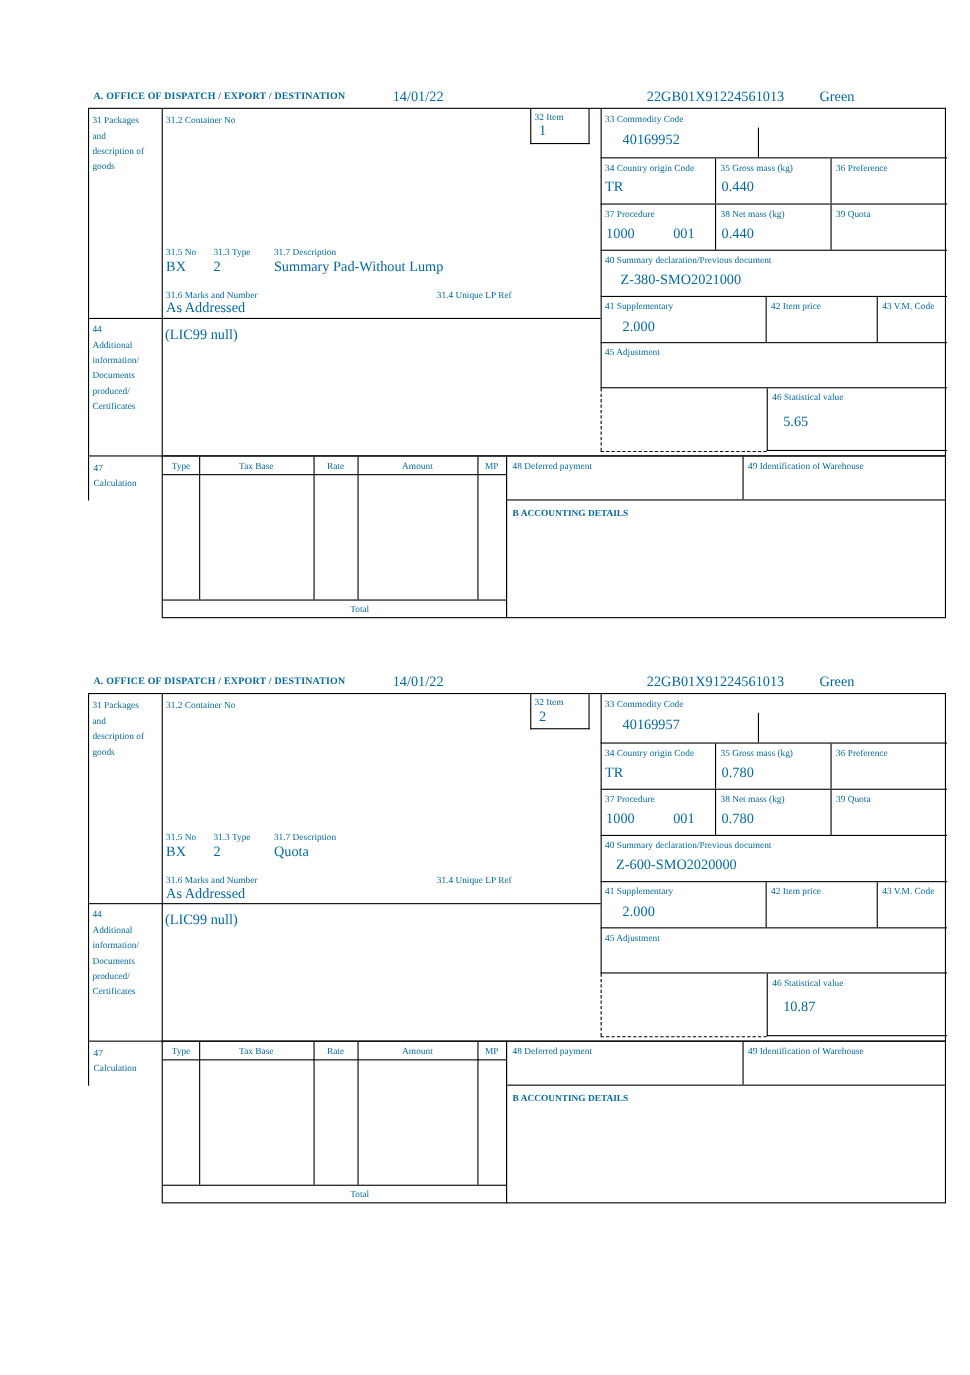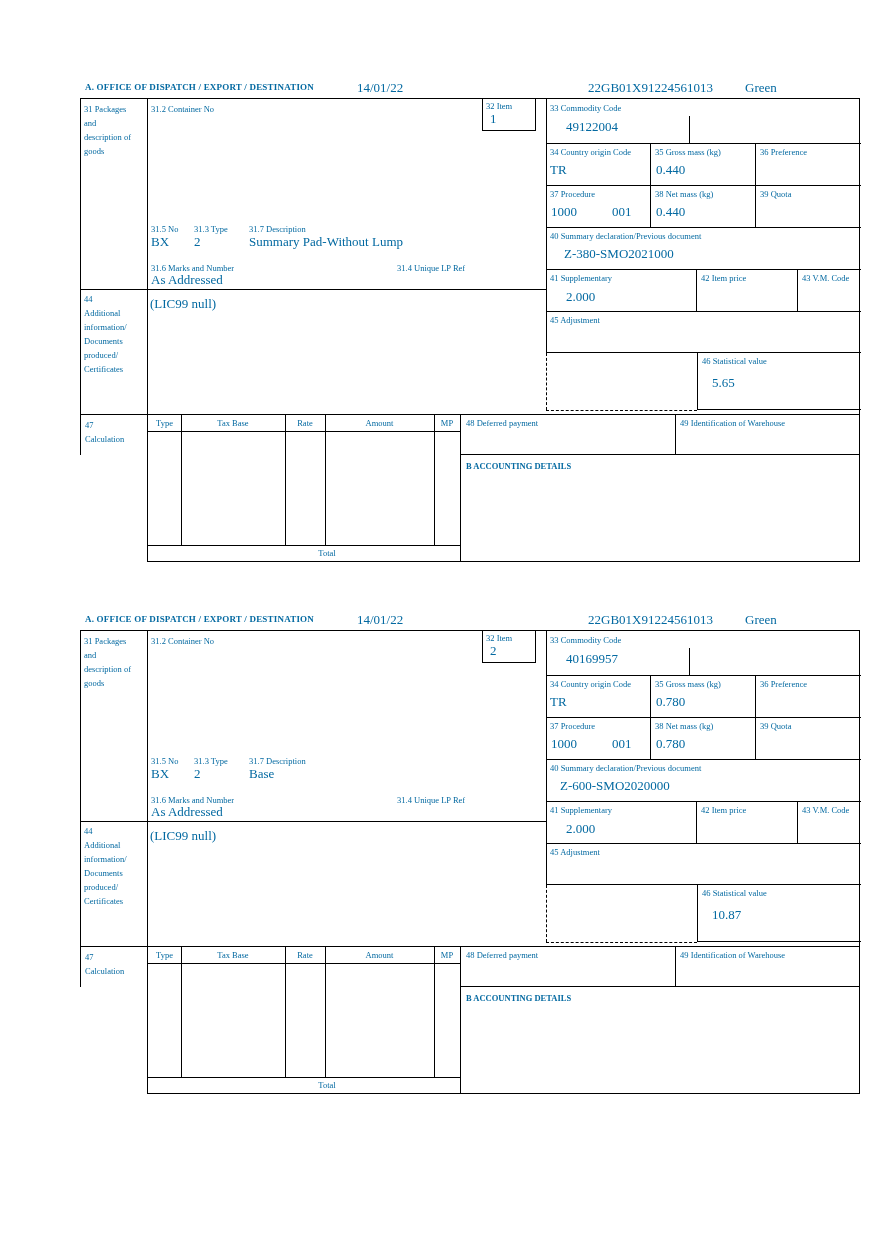--- a/index.html
+++ b/index.html
@@ -63,21 +63,21 @@
       <span class="val" style="left:70px; top:174px;">As Addressed</span>
 
       <span class="val" style="left:69px; top:198px;">(LIC99 null)</span>
 
       <div class="abs" style="left:465px; top:0; width:0; height:254px; border-left:1px solid #000;"></div>
       <div class="abs" style="left:465px; top:254px; width:0; height:57px; border-left:1px dashed #000;"></div>
       <div class="abs" style="left:465px; top:311px; width:151px; height:0; border-top:1px dashed #000;"></div>
 
       <div class="abs" style="left:465px; top:0; width:315px; height:45px; border-bottom:1px solid #000;">
         <span class="lbl" style="left:4px; top:4px;">33 Commodity Code</span>
-        <span class="val" style="left:20px; top:21px;">49122004</span>
+        <span class="val" style="left:20px; top:21px;">40169952</span>
         <div class="abs" style="left:143px; top:17px; width:0; height:27px; border-left:1px solid #000;"></div>
       </div>
 
       <div class="abs" style="left:465px; top:45px; width:315px; height:42px; border-bottom:1px solid #000;">
         <div class="abs" style="left:0; top:0; width:105px; height:41px; border-right:1px solid #000;">
           <span class="lbl" style="left:4px; top:3px;">34 Country origin Code</span>
           <span class="val" style="left:4px; top:19px;">TR</span>
         </div>
         <div class="abs" style="left:105px; top:0; width:105px; height:41px; border-right:1px solid #000;">
           <span class="lbl" style="left:4px; top:3px;">35 Gross mass (kg)</span>
@@ -195,21 +195,21 @@
       <div class="abs" style="left:401px; top:0; width:54px; height:32px; border-left:1px solid #000; border-right:1px solid #000; border-bottom:1px solid #000;">
         <span class="lbl" style="left:3px; top:2px;">32 Item</span>
         <span class="val" style="left:7px; top:13px;">2</span>
       </div>
 
       <span class="lbl" style="left:70px; top:125px;">31.5 No</span>
       <span class="lbl" style="left:113px; top:125px;">31.3 Type</span>
       <span class="lbl" style="left:168px; top:125px;">31.7 Description</span>
       <span class="val" style="left:70px; top:136px;">BX</span>
       <span class="val" style="left:113px; top:136px;">2</span>
-      <span class="val" style="left:168px; top:136px;">Base</span>
+      <span class="val" style="left:168px; top:136px;">Quota</span>
 
       <span class="lbl" style="left:70px; top:164px;">31.6 Marks and Number</span>
       <span class="lbl" style="left:316px; top:164px;">31.4 Unique LP Ref</span>
       <span class="val" style="left:70px; top:174px;">As Addressed</span>
 
       <span class="val" style="left:69px; top:198px;">(LIC99 null)</span>
 
       <div class="abs" style="left:465px; top:0; width:0; height:254px; border-left:1px solid #000;"></div>
       <div class="abs" style="left:465px; top:254px; width:0; height:57px; border-left:1px dashed #000;"></div>
       <div class="abs" style="left:465px; top:311px; width:151px; height:0; border-top:1px dashed #000;"></div>

